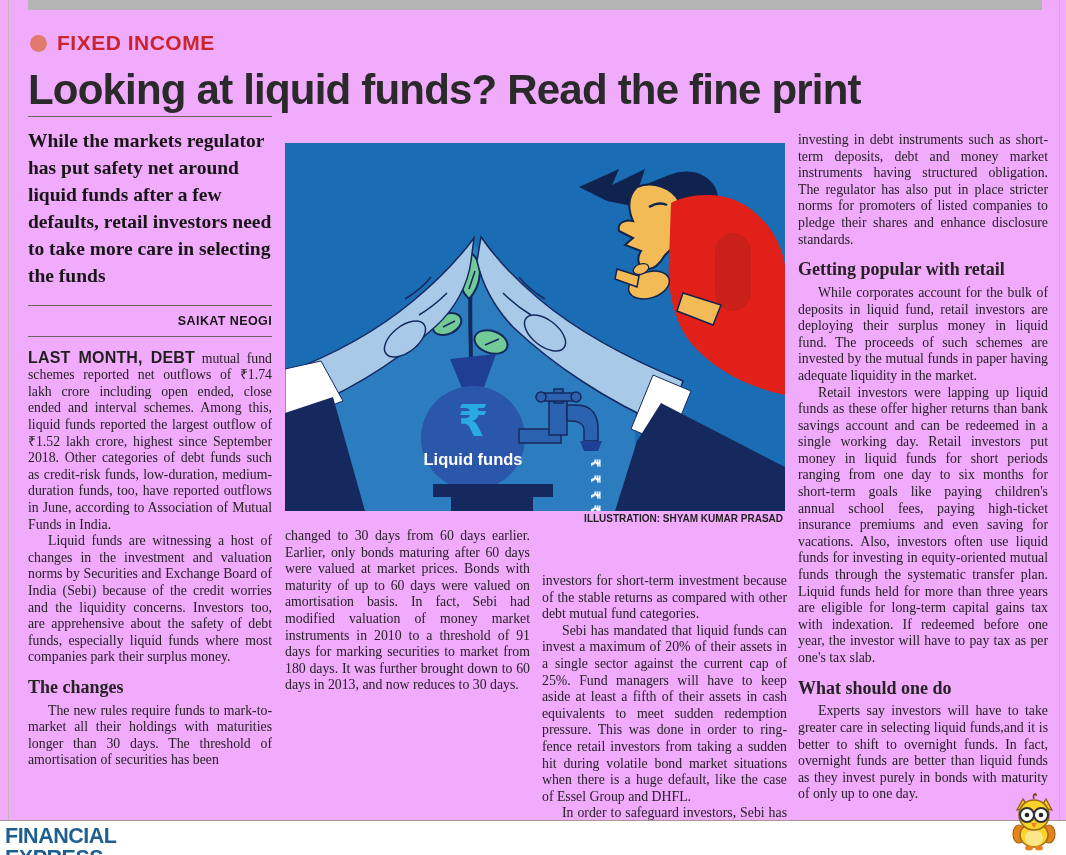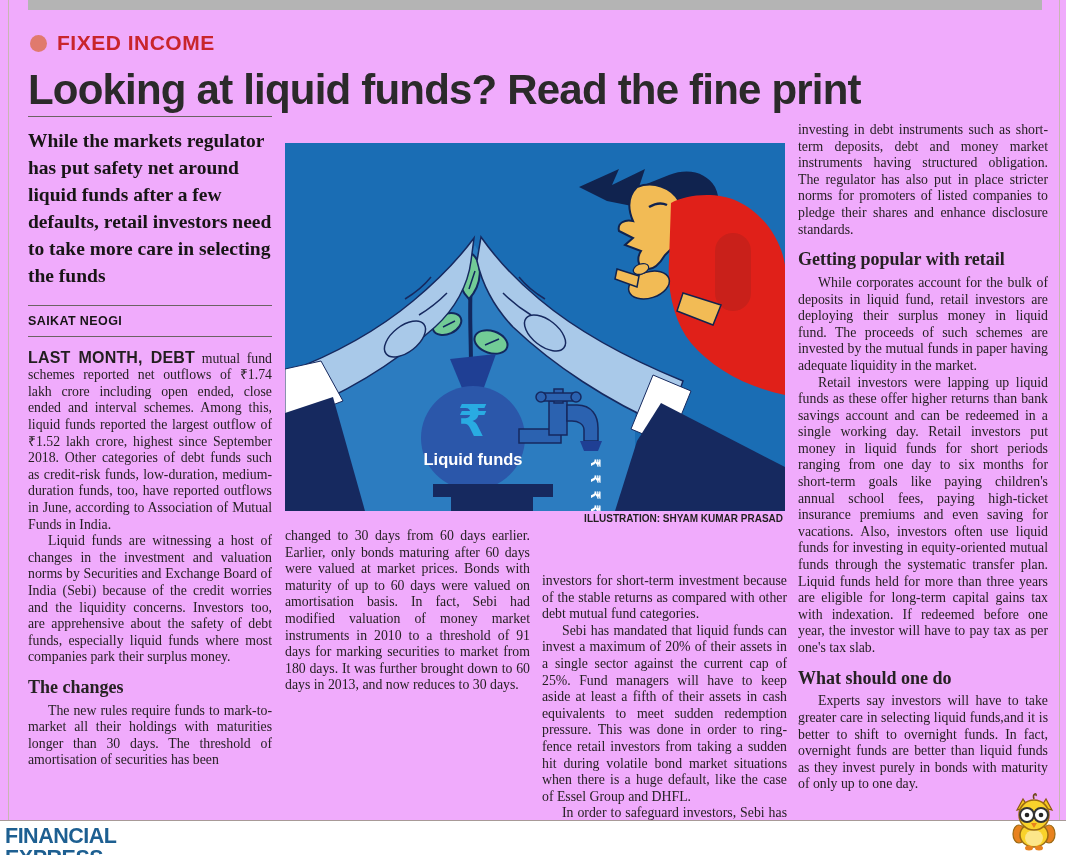--- a/index.html
+++ b/index.html
@@ -19,30 +19,30 @@
   .col p{margin:0;}
   .col p.ind{text-indent:20px;}
   .subhead{font-family:"Liberation Serif",serif;font-size:18px;font-weight:600;
            margin:12px 0 5px;text-align:left;line-height:1.1;color:#262223;}
 
   #col1{left:28px;top:116px;width:244px;height:688px;}
   #standfirst{border-top:1px solid #6b6462;padding:10px 0 16px;font-weight:bold;
               font-size:19.5px;line-height:27px;text-align:left;color:#181516;}
   #byline{border-top:1px solid #6b6462;border-bottom:1px solid #6b6462;padding:7px 0 6px;
           font-family:"Liberation Sans",sans-serif;font-weight:bold;font-size:12.5px;
-          letter-spacing:.4px;margin-bottom:13px;text-align:left;color:#181516;}
+          letter-spacing:.4px;margin-bottom:13px;text-align:right;color:#181516;}
   .leadin{font-family:"Liberation Sans",sans-serif;font-weight:bold;font-size:16px;letter-spacing:.2px;}
 
   #illo{position:absolute;left:285px;top:143px;width:500px;height:368px;}
   #illo svg{display:block;}
   #illo-credit{position:absolute;left:285px;top:513px;width:498px;text-align:right;
                font-family:"Liberation Sans",sans-serif;font-weight:bold;font-size:10px;color:#221f1f;}
   #col2{left:285px;top:528px;width:245px;height:292px;}
   #col3{left:542px;top:540px;width:245px;height:292px;margin-top:33px;}
-  #col4{left:798px;top:122px;width:250px;height:681px;}
+  #col4{left:798px;top:132px;width:250px;height:681px;}
 
   #footer{position:absolute;left:0;top:820px;width:1066px;height:35px;background:#ffffff;
           border-top:1px solid #a89a97;}
   #logo{position:absolute;left:5px;top:5px;width:182px;}
   #logo .main{font-family:"Liberation Sans",sans-serif;font-weight:bold;font-size:21.5px;
               color:#1d5f91;letter-spacing:-0.5px;line-height:1;display:block;}
   #meta{position:absolute;left:196px;top:2px;font-family:"DejaVu Sans Mono",monospace;
         font-size:12.5px;line-height:15.5px;color:#3e3e3e;white-space:pre;}
   #owl{position:absolute;right:6px;top:792px;}
 </style>

